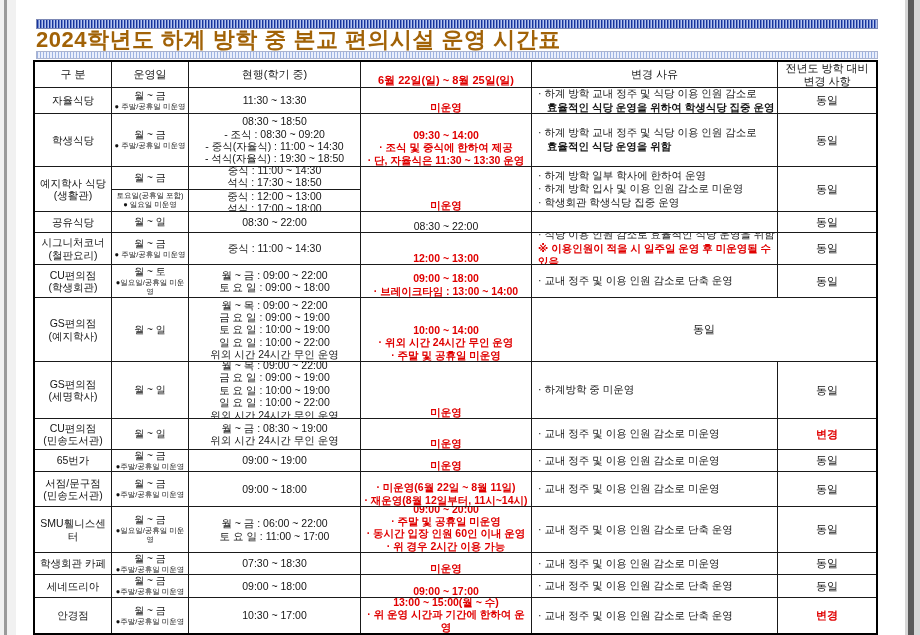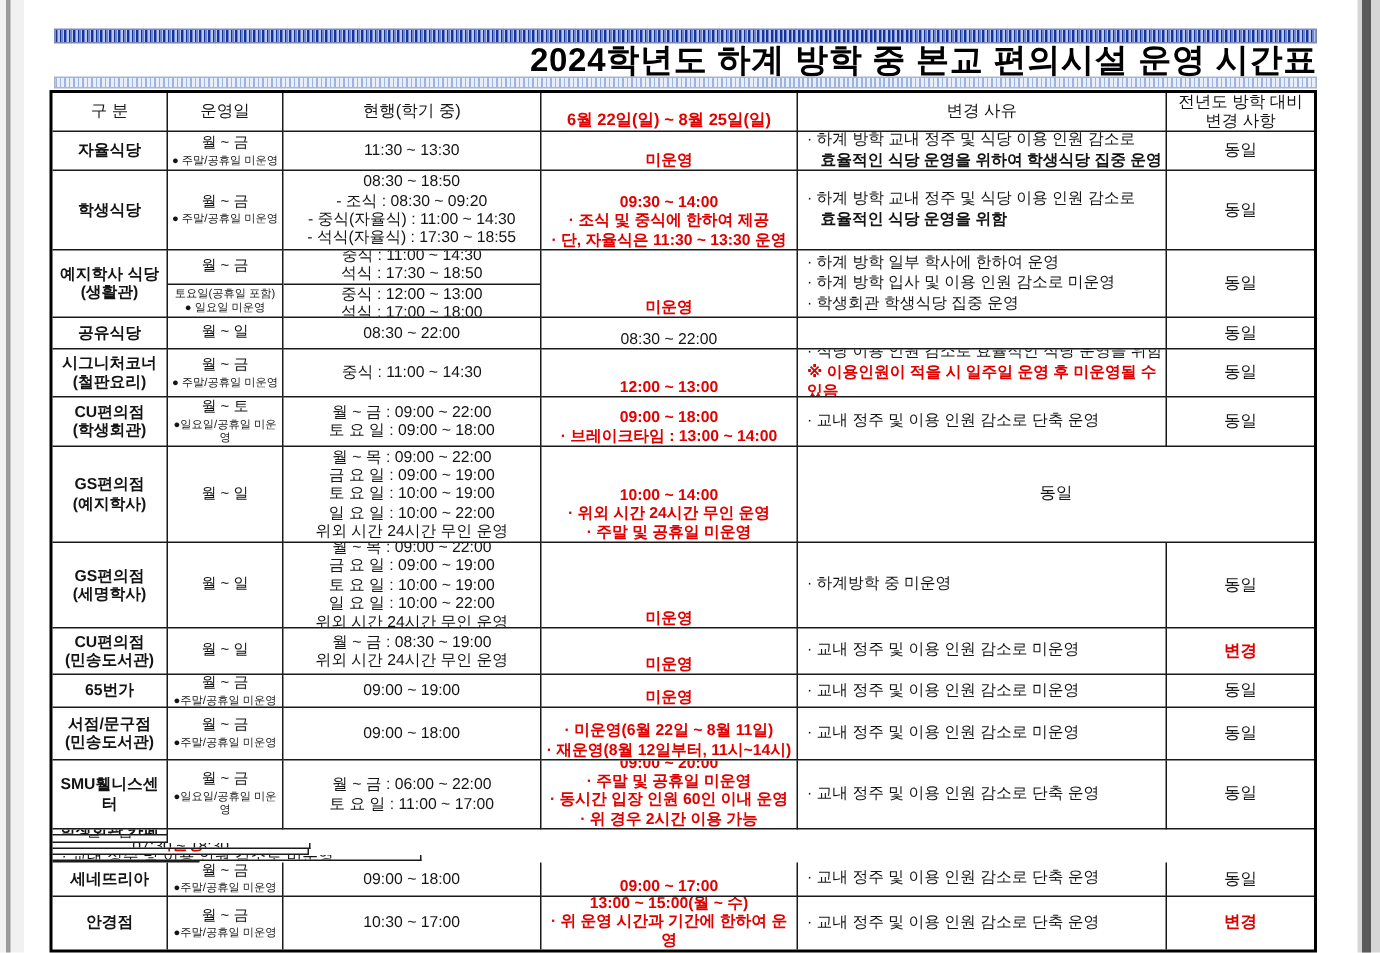--- a/index.html
+++ b/index.html
@@ -10,37 +10,37 @@
   .scan-left{position:absolute;left:0;top:0;width:16px;height:635px;background:#f1f1f1;}
   .scan-left-line{position:absolute;left:4px;top:0;width:3px;height:635px;background:#9a9a9a;}
   .scan-right{position:absolute;left:905px;top:0;width:15px;height:635px;background:#d6d6d6;}
   .scan-right-line{position:absolute;left:908px;top:0;width:6px;height:635px;background:#5a5a5a;}
 
   
   .bar1{position:absolute;left:36px;top:19px;width:842px;height:10px;
         background:repeating-linear-gradient(90deg,#16339b 0 1px,#6e87d0 1px 2px,#b9c7ee 2px 3px);
         border:1px solid #7c88b5;box-sizing:border-box;}
   .title{position:absolute;left:36px;top:28px;width:842px;height:24px;line-height:24px;
-         text-align:right;font-size:22px;font-weight:bold;color:#000000;letter-spacing:0.5px;white-space:nowrap;}
+         text-align:left;font-size:22px;font-weight:bold;color:#a16207;letter-spacing:0.5px;white-space:nowrap;}
   .bar2{position:absolute;left:36px;top:51px;width:842px;height:8px;
         background:repeating-linear-gradient(90deg,#9db3e2 0 1px,#e9eefb 1px 3px);
         border:1px solid #aab3cf;box-sizing:border-box;}
 
   
   .tbl{position:absolute;left:33px;top:60px;width:845px;border:2px solid #000;box-sizing:border-box;background:#fff;}
   .trow{display:flex;width:100%;box-sizing:border-box;}
   .cell{box-sizing:border-box;border-right:1px solid #1a1a1a;border-bottom:1px solid #1a1a1a;
         display:flex;flex-direction:column;justify-content:center;align-items:center;
         overflow:hidden;padding:0 2px;}
   .cell.last{border-right:none;}
   .c0{width:77px;} .c1{width:77px;} .c2{width:172px;} .c3{width:171px;justify-content:flex-end;} .c4{width:246px;} .c5{width:98px;flex:1;}
   .hdr .cell{font-size:11px;color:#111;}
   .hdr .c5{font-size:9.5px;}
   .ln{line-height:1.18;font-size:11px;color:#141414;text-align:center;width:100%;}
-  .name .ln{font-weight:bold;font-size:10.5px;}
+  .name .ln{font-weight:normal;font-size:10.5px;}
   .days .ln{font-size:10px;}
   .cur .ln, .vac .ln{font-size:10.5px;}
   .ln.small{font-size:7.5px;line-height:1.25;}
   .red{color:#e00000;font-weight:bold;}
   .reason{align-items:stretch;padding-left:6px;padding-right:2px;}
   .reason .ln{text-align:left;font-size:10.5px;line-height:1.3;}
   .ln.indent{padding-left:9px;box-sizing:border-box;font-weight:bold;}
   .prev .ln{font-size:11px;}
   .sub{flex:1;display:flex;flex-direction:column;justify-content:center;align-items:flex-start;width:100%;}
   .sub + .sub{border-top:1px solid #1a1a1a;}
@@ -113,21 +113,21 @@
           <div class="sub">
             <div class="ln">월 ~ 금</div>
             <div class="ln small">● 주말/공휴일 미운영</div>
           </div>
         </div>
         <div class="cell c2 cur" style="padding: 0px;">
           <div class="sub">
             <div class="ln">08:30 ~ 18:50</div>
             <div class="ln">- 조식 : 08:30 ~ 09:20</div>
             <div class="ln">- 중식(자율식) : 11:00 ~ 14:30</div>
-            <div class="ln">- 석식(자율식) : 17:30 ~ 18:55</div>
+            <div class="ln">- 석식(자율식) : 19:30 ~ 18:50</div>
           </div>
         </div>
         <div class="cell c3 vac">
           <div class="ln red">09:30 ~ 14:00</div>
           <div class="ln red">· 조식 및 중식에 한하여 제공</div>
           <div class="ln red">· 단, 자율식은 11:30 ~ 13:30 운영</div>
         </div>
         <div class="cell c4 reason">
           <div class="ln">· 하계 방학 교내 정주 및 식당 이용 인원 감소로</div>
           <div class="ln indent">효율적인 식당 운영을 위함</div>
@@ -406,21 +406,21 @@
           <div class="ln red">· 동시간 입장 인원 60인 이내 운영</div>
           <div class="ln red">· 위 경우 2시간 이용 가능</div>
         </div>
         <div class="cell c4 reason">
           <div class="ln">· 교내 정주 및 이용 인원 감소로 단축 운영</div>
         </div>
         <div class="cell c5 last prev">
           <div class="ln">동일</div>
         </div>
       </div>
-      <div class="trow" style="height: 22px; flex-direction: column;">
+      <div class="trow" style="height: 22px;">
         <div class="cell c0 name">
           <div class="ln">학생회관 카페</div>
         </div>
         <div class="cell c1 days" style="padding: 0px;">
           <div class="sub">
             <div class="ln">월 ~ 금</div>
             <div class="ln small">●주말/공휴일 미운영</div>
           </div>
         </div>
         <div class="cell c2 cur" style="padding: 0px;">

